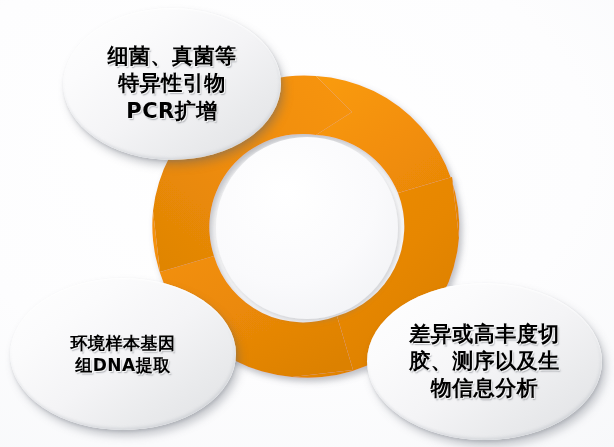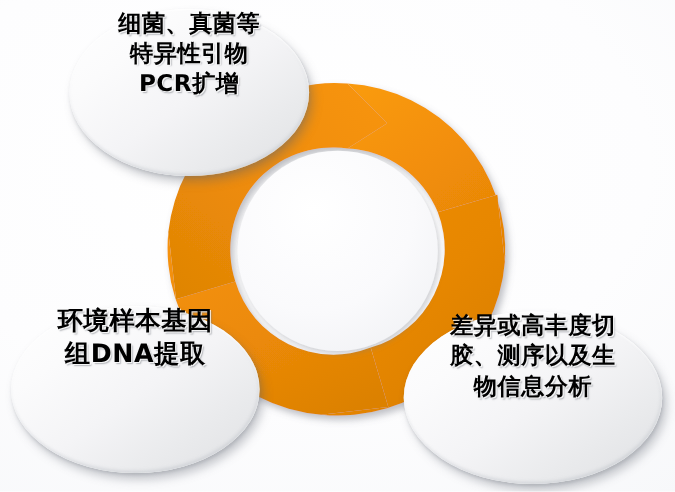--- a/index.html
+++ b/index.html
@@ -27,20 +27,21 @@
     top: 0;
     width: 614px;
     height: 447px;
   }
 
   
   .callout {
     position: absolute;
     border-radius: 50%;
     display: flex;
+    align-items: center;
     justify-content: center;
     box-sizing: border-box;
     background:
       linear-gradient(145deg,
         #ffffff 0%,
         #fbfbfc 26%,
         #f4f4f6 52%,
         #e9eaec 76%,
         #dfe0e3 100%);
     box-shadow:
@@ -71,21 +72,21 @@
   #callout-tr {
     left: 370px; top: 12px;
     width: 216px; height: 150px;
   }
   #callout-tr .callout-text { font-size: 21px; }
 
   #callout-bl {
     left: 10px;  top: 278px;
     width: 226px; height: 152px;
   }
-  #callout-bl .callout-text { font-size: 23px; }
+  #callout-bl .callout-text { font-size: 17px; }
 
   #callout-br {
     left: 367px; top: 283px;
     width: 235px; height: 157px;
   }
   #callout-br .callout-text { font-size: 21px; }
 </style>
 </head>
 <body>
 

